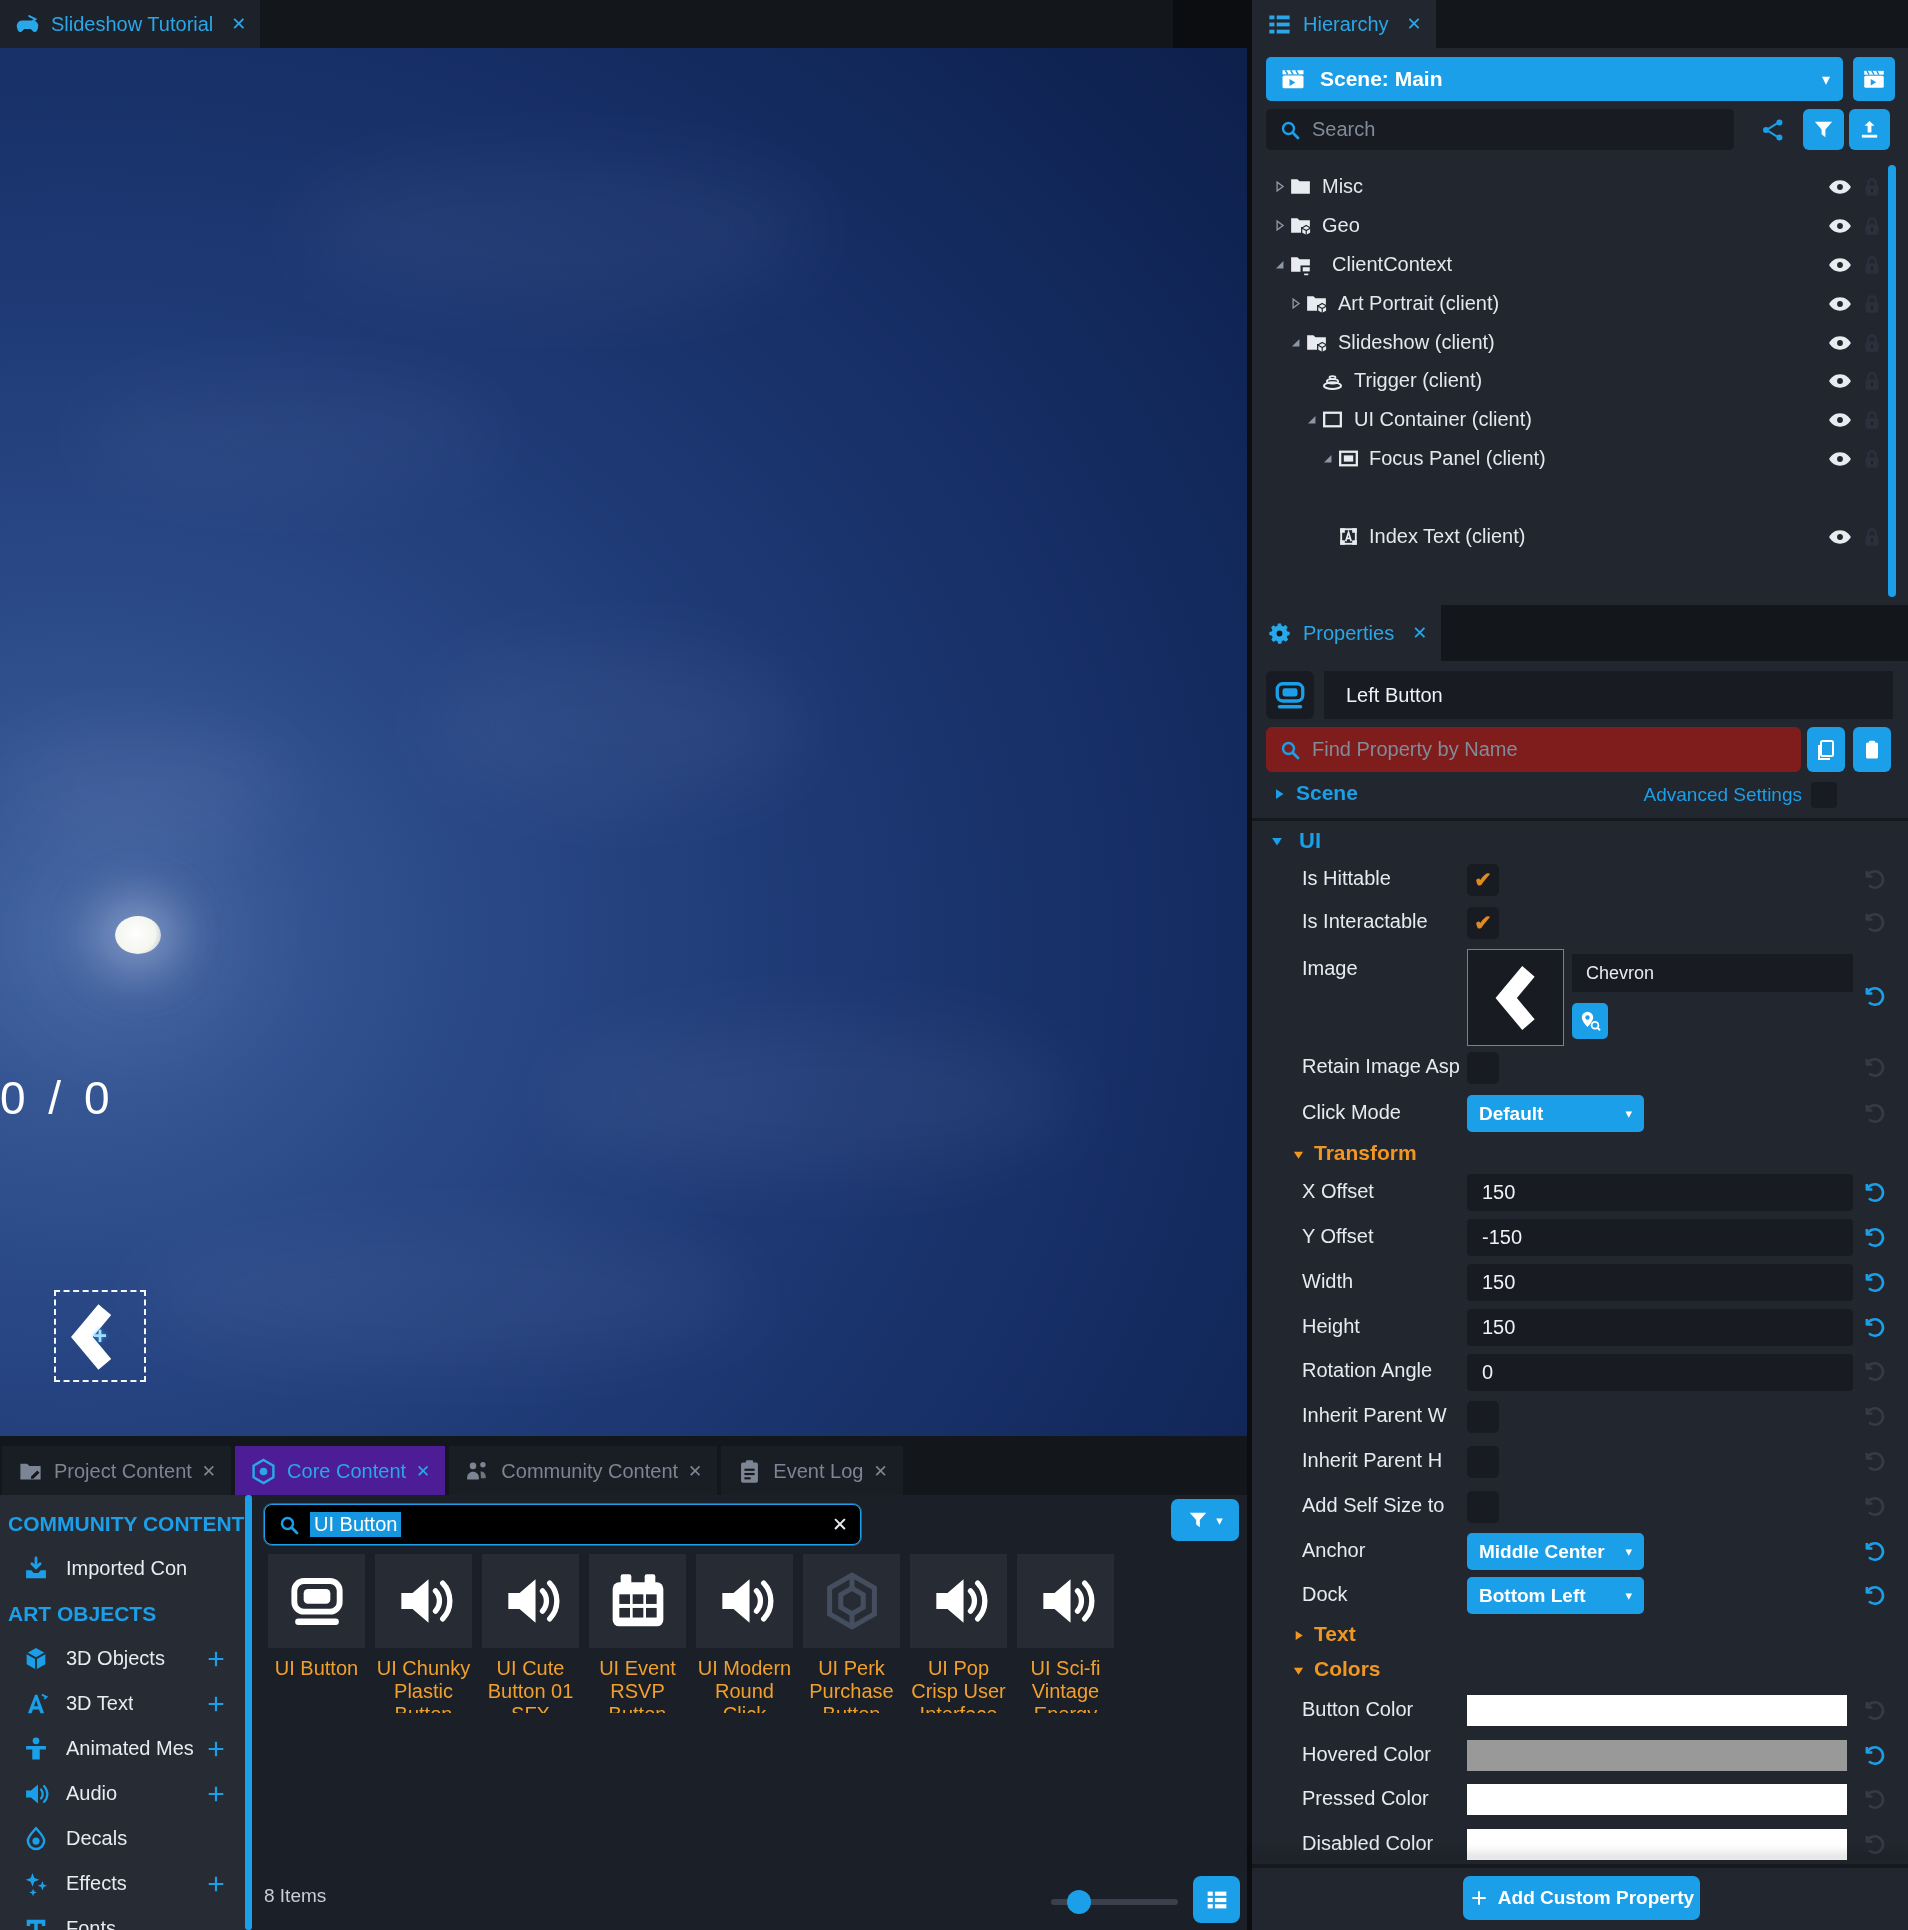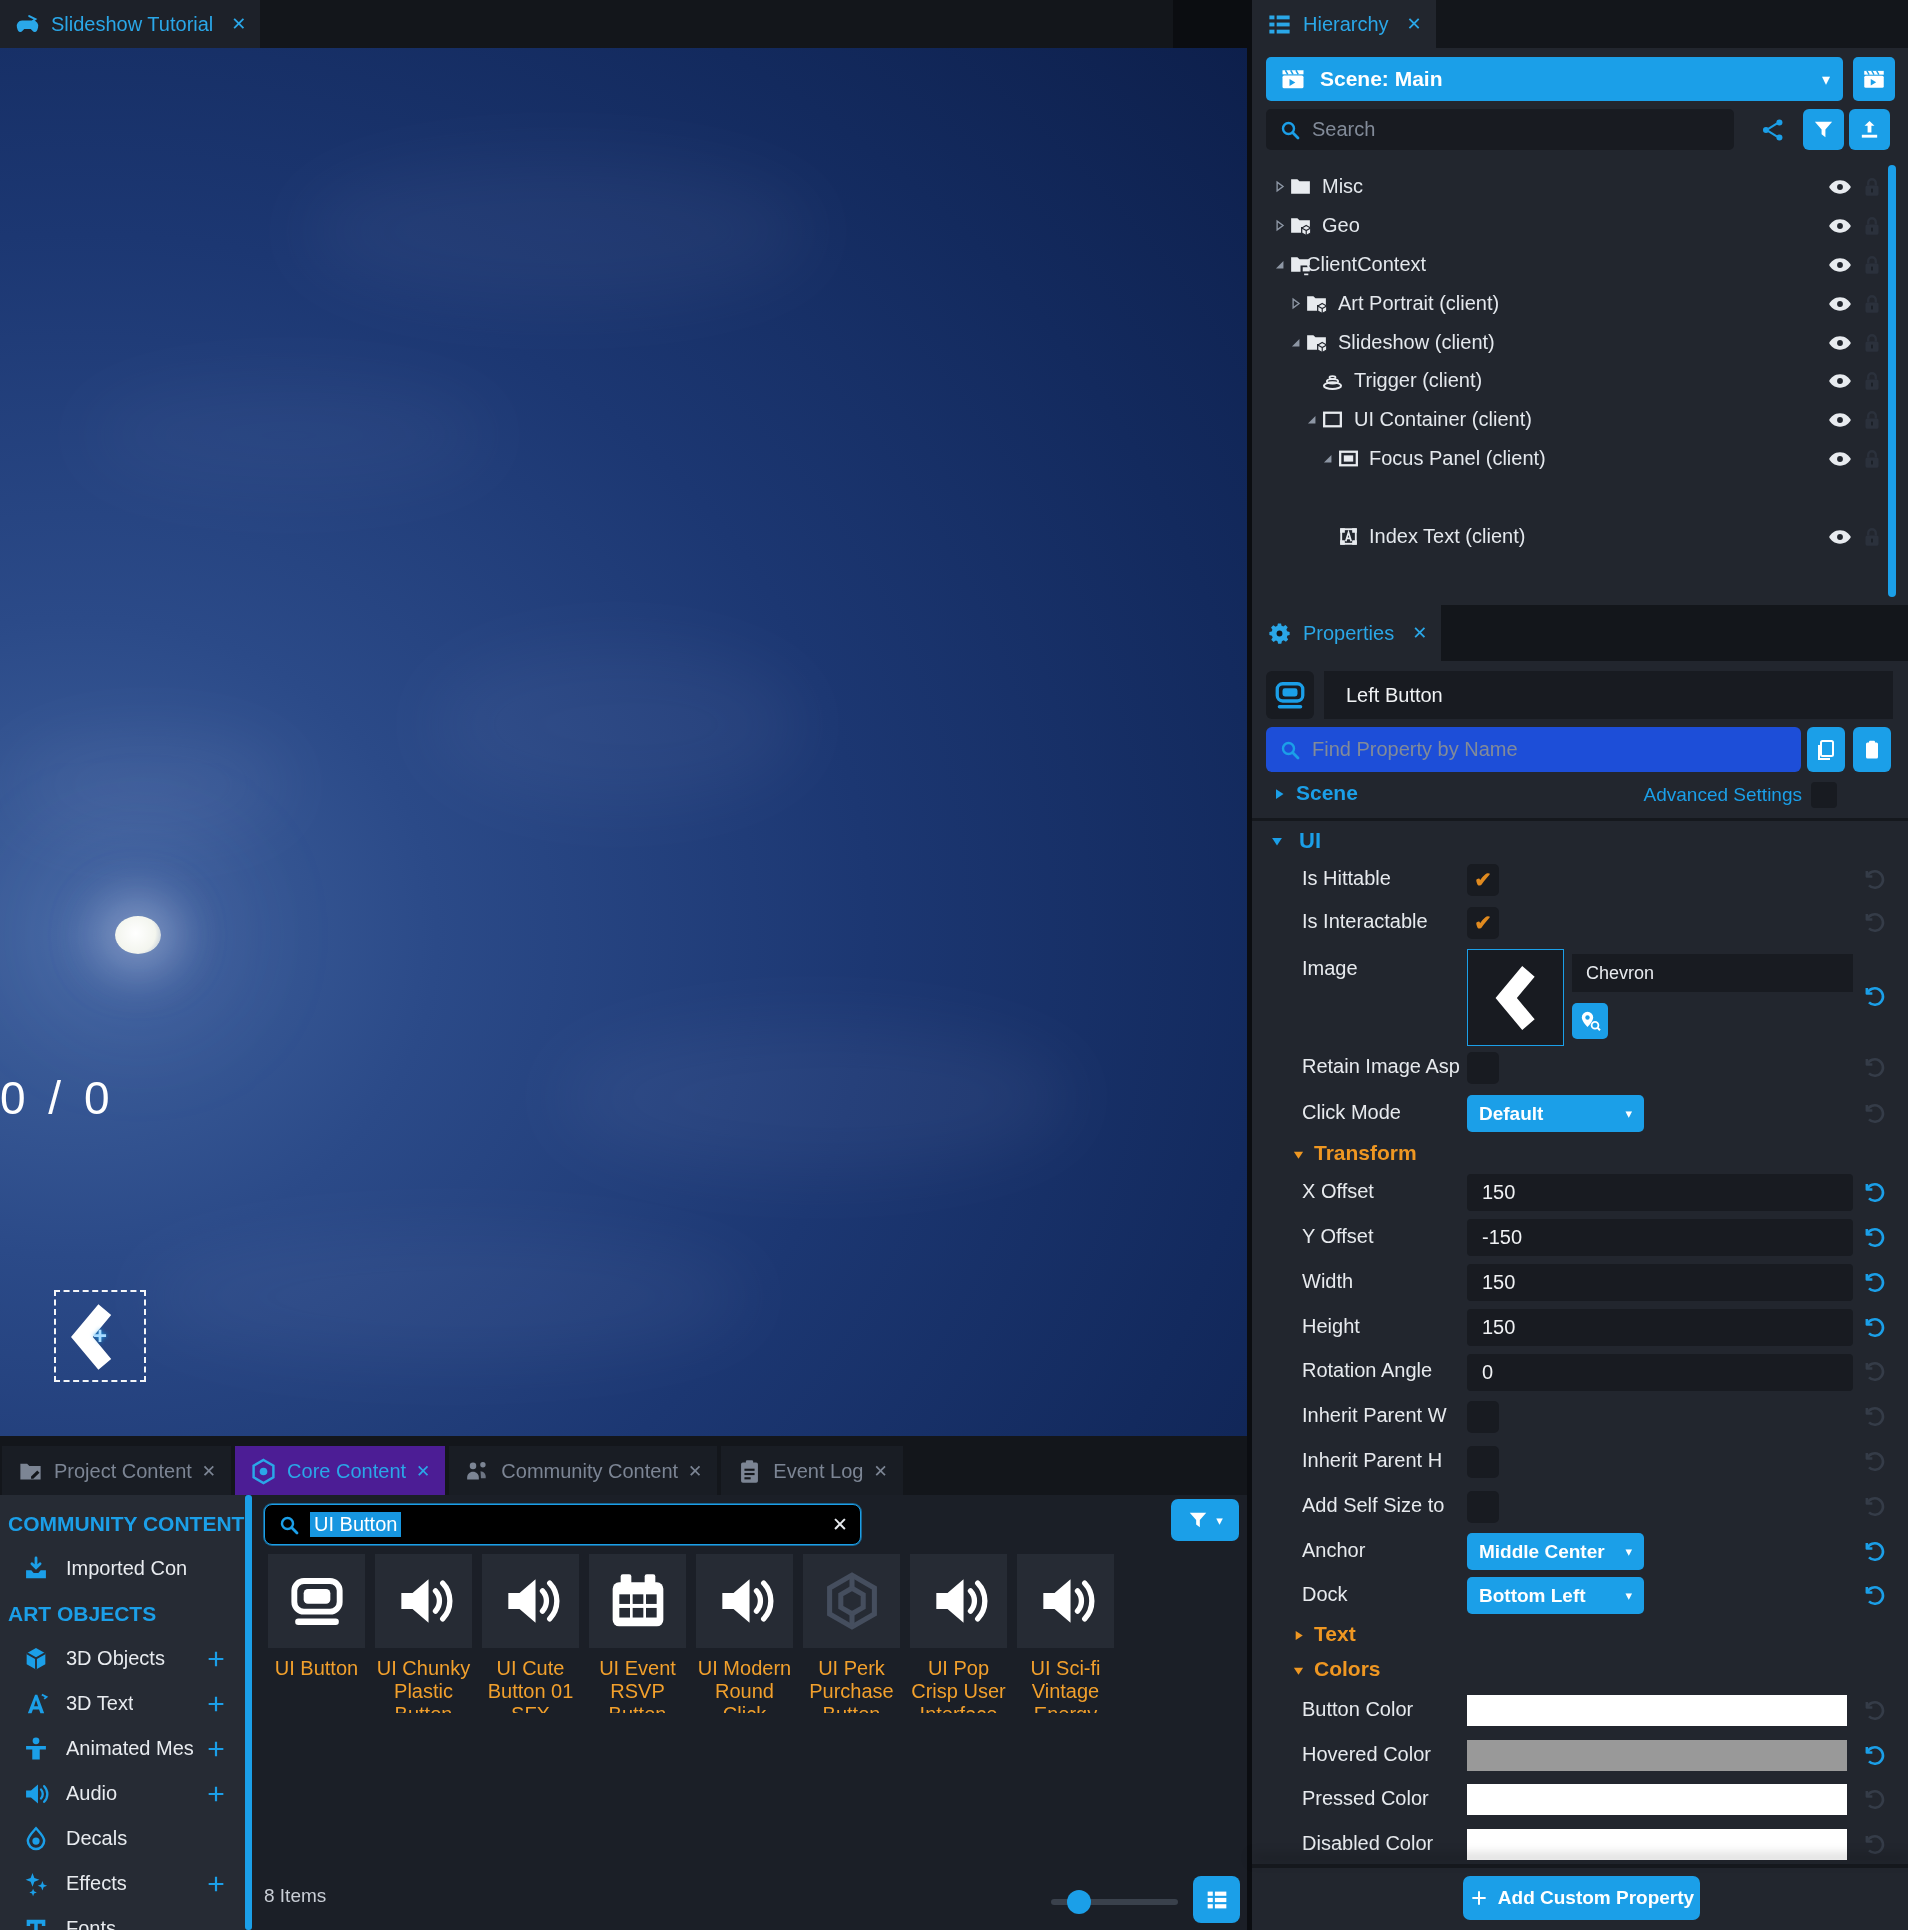--- a/index.html
+++ b/index.html
@@ -85,21 +85,21 @@
 .hrow .eye{position:absolute;left:569px;top:7px;width:26px;height:26px;color:#e8ebef}
 .hrow .lockic{position:absolute;left:601px;top:7px;width:26px;height:26px}
 .h-scroll{position:absolute;left:636px;top:117px;width:8px;height:432px;background:#1b9fe8;border-radius:4px}
 
 #props{position:absolute;top:605px;left:0;width:657px;height:1325px;background:#13161b}
 #props-tabrow{height:56px;display:flex;align-items:stretch;background:#13161b}
 #props-body{position:absolute;top:56px;left:0;right:0;bottom:0;background:#22262e}
 .pname-icon{position:absolute;left:14px;top:10px;width:48px;height:48px;background:#181b21;border-radius:6px;display:flex;align-items:center;justify-content:center;color:#1b9fe8}
 .pname-icon .icon{width:36px;height:36px}
 .pname{position:absolute;left:72px;top:10px;width:569px;height:48px;background:#181b21;display:flex;align-items:center;padding-left:22px;font-size:20px;color:#f0f2f4}
-.p-search{position:absolute;left:14px;top:66px;width:535px;height:45px;background:#1d4ed8;border-radius:6px;display:flex;align-items:center;gap:10px;padding:0 12px}
+.p-search{position:absolute;left:14px;top:66px;width:535px;height:45px;background:#7f1d1d;border-radius:6px;display:flex;align-items:center;gap:10px;padding:0 12px}
 .p-search .mag{width:24px;height:24px;color:#1b9fe8;flex:none}
 .p-search input{background:none;border:none;outline:none;color:#e8ebef;font-size:20px;width:100%;font-family:inherit}
 .p-btn{position:absolute;top:66px;width:38px;height:45px;background:#1b9fe8;border-radius:6px;display:flex;align-items:center;justify-content:center;color:#fff}
 #p-copy{left:555px}#p-paste{left:601px}
 .p-btn .icon{width:24px;height:24px}
 .scene-row{position:absolute;left:0;right:0;top:117px;height:34px}
 .scene-row .scaret{position:absolute;left:18px;top:7px;width:18px;height:18px;color:#1b9fe8}
 .scene-row .slabel{position:absolute;left:44px;top:3px;color:#1b9fe8;font-weight:bold;font-size:21px}
 .scene-row .adv{position:absolute;right:107px;top:6px;color:#1b9fe8;font-size:19px}
 .scene-row .advbox{position:absolute;right:72px;top:4px;width:26px;height:26px;background:#181b21;border-radius:4px}
@@ -596,21 +596,21 @@
                 <path d="M17 7.5v9.5H7.5z" fill="currentColor"></path>
               </svg>
             </span>
             <span class="hicon icon" style="left:30px">
               <svg viewBox="0 0 24 24">
                 <path d="M3 5h6l2 2h10v6h-9v6H3z" fill="currentColor"></path>
                 <rect x="13.5" y="14" width="8" height="5.2" fill="currentColor" stroke="#22262e" stroke-width="1.2"></rect>
                 <path d="M15.5 21.5h4" stroke="currentColor" stroke-width="1.6"></path>
               </svg>
             </span>
-            <span class="hlabel" style="left:48px">ClientContext</span>
+            <span class="hlabel" style="left:74px">ClientContext</span>
             <span class="eye icon">
               <svg viewBox="0 0 24 24">
                 <path d="M12 5.8c-5 0-8.7 3.4-10 6.2 1.3 2.8 5 6.2 10 6.2s8.7-3.4 10-6.2c-1.3-2.8-5-6.2-10-6.2z" fill="currentColor"></path>
                 <circle cx="12" cy="12" r="2.7" fill="#22262e"></circle>
               </svg>
             </span>
             <span class="lockic icon">
               <svg viewBox="0 0 24 24">
                 <rect x="6" y="10.5" width="12" height="9.5" rx="1.5" fill="#2b313c"></rect>
                 <path d="M8.5 10.5V8.3a3.5 3.5 0 017 0v2.2" stroke="#2b313c" stroke-width="2.2" fill="none"></path>

